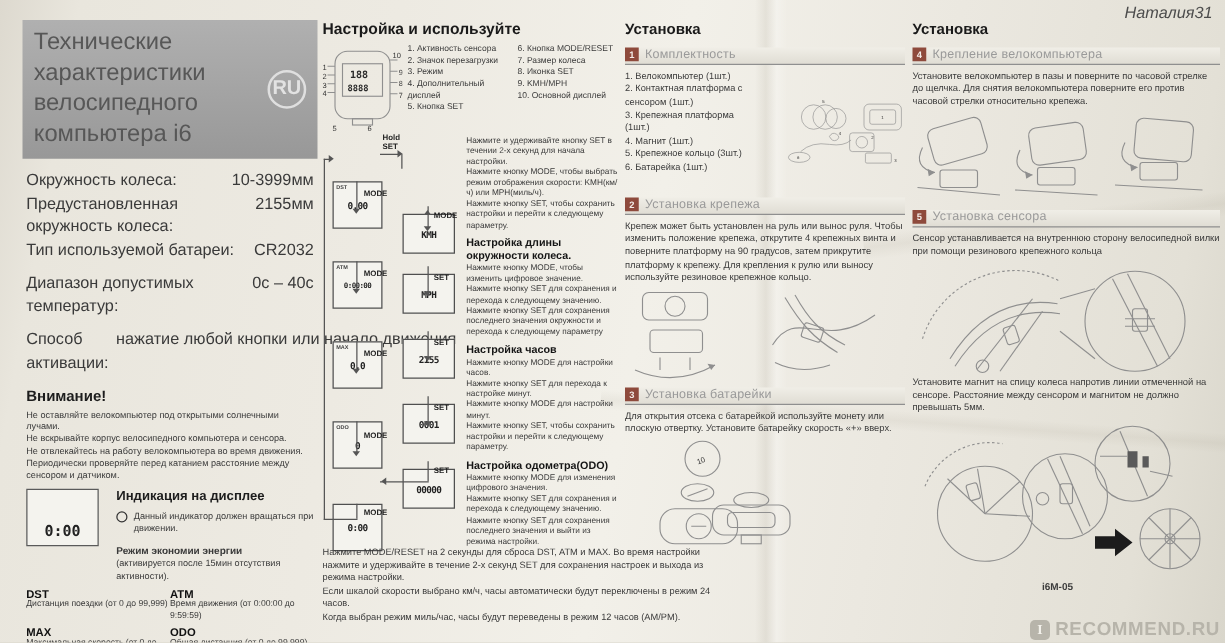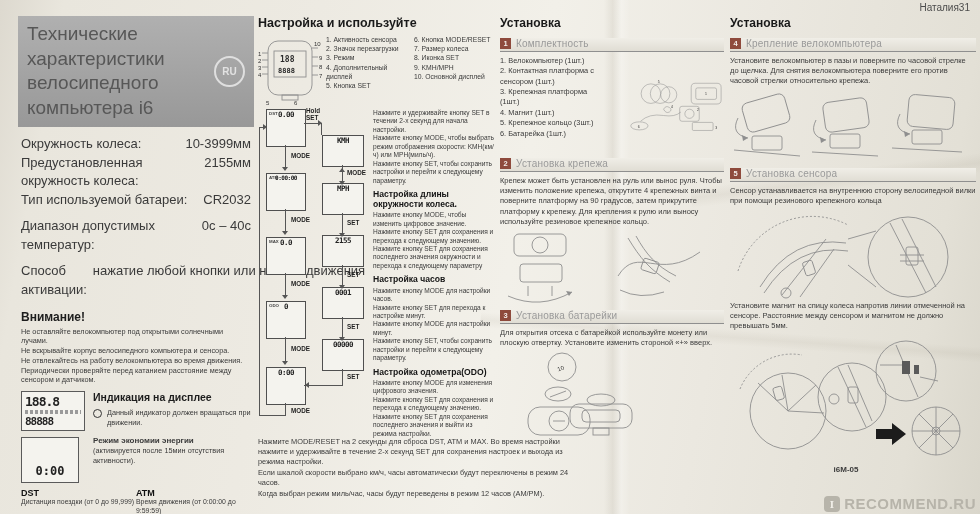--- a/index.html
+++ b/index.html
@@ -12,21 +12,21 @@
   .crease.c2{left:690px;top:170px;width:300px;height:20px;transform:rotate(-7deg);background:linear-gradient(to bottom,rgba(255,255,255,0),rgba(120,110,88,.08),rgba(255,255,255,0));}
   .crease.c3{left:480px;top:330px;width:520px;height:16px;transform:rotate(4deg);background:linear-gradient(to bottom,rgba(255,255,255,0),rgba(120,110,88,.07),rgba(255,255,255,0));}
   svg{display:block;}
   .figline{stroke:#8f8f8f;fill:none;stroke-width:.9;}
   .fignum{font-size:6px;fill:#333;font-family:"Liberation Sans",sans-serif;}
 
   
   .col-left{position:absolute;left:18px;top:16px;width:236px;}
   .spec-header{display:flex;align-items:center;background:linear-gradient(#b0b0b0,#989898);padding:6px 9px;margin-bottom:8px;}
   .spec-title{flex:1;font-size:19px;line-height:1.3;color:#575757;}
-  .ru-badge{width:27px;height:27px;border:2.5px solid #dfdfdf;border-radius:50%;color:#e2e2e2;font-size:10px;font-weight:bold;display:flex;align-items:center;justify-content:center;flex:0 0 auto;text-align:right;}
+  .ru-badge{width:27px;height:27px;border:2.5px solid #dfdfdf;border-radius:50%;color:#e2e2e2;font-size:16px;font-weight:bold;display:flex;align-items:center;justify-content:center;flex:0 0 auto;text-align:right;}
   .spec-rows{padding:0 3px;}
   .spec-row{display:flex;justify-content:space-between;font-size:13px;line-height:1.45;}
   .spec-row .v{text-align:right;margin-left:6px;white-space:nowrap;}
   .spec-row:nth-child(4),.spec-row:nth-child(5),.spec-row:nth-child(6){margin-top:7px;}
   .warn-title{font-size:12px;font-weight:bold;color:#1d1d1d;margin:10px 0 3px 3px;}
   .warn-lines{font-size:7.3px;line-height:1.34;padding:0 3px;}
   .disp-grid{display:flex;margin-top:6px;padding:0 3px;}
   .lcd-icons{width:64px;flex:0 0 auto;}
   .lcd-big{border:1px solid #5a5a5a;background:#f4f3ee;width:56px;padding:2px 3px;margin-bottom:6px;}
   .lcd-big .r1{font-family:"DejaVu Sans Mono",monospace;font-weight:bold;font-size:13px;color:#222;letter-spacing:-1px;}
@@ -62,21 +62,21 @@
   
   .col-mid{position:absolute;left:258px;top:16px;width:238px;}
   .setup-title{font-size:12.5px;font-weight:bold;color:#1a1a1a;margin-bottom:5px;}
   .callout-row{display:flex;margin-bottom:2px;}
   .callout-col{font-size:6.8px;line-height:1.35;}
   .callout-col.a{width:88px;margin-left:4px;}
   .callout-col.b{width:78px;}
   .flow-row{display:flex;}
   .flow-diagram{position:relative;width:113px;height:332px;flex:0 0 auto;}
   .setup-texts{flex:1;padding-left:2px;}
-  .lcd{position:absolute;width:38px;height:36px;border:1px solid #4f4f4f;background:#f4f3ee;display:flex;align-items:flex-start;justify-content:center;}
+  .lcd{position:absolute;width:38px;height:36px;border:1px solid #4f4f4f;background:#f4f3ee;display:flex;align-items:center;justify-content:center;margin-top:36px;}
   .lcd .lcd-tag{position:absolute;left:2px;top:1px;font-size:4.4px;color:#444;font-weight:bold;}
   .lcd .lcd-val{font-family:"DejaVu Sans Mono",monospace;font-weight:bold;color:#222;font-size:7.5px;letter-spacing:-.5px;}
   .lcd.sm{width:40px;height:30px;}
   .flow-line{position:absolute;background:#555;}
   .v-line{width:1px;}
   .h-line{height:1px;}
   .head-d{position:absolute;width:0;height:0;border:3px solid transparent;border-top:4px solid #555;}
   .head-r{position:absolute;width:0;height:0;border:3px solid transparent;border-left:4px solid #555;}
   .head-l{position:absolute;width:0;height:0;border:3px solid transparent;border-right:4px solid #555;}
   .head-u{position:absolute;width:0;height:0;border:3px solid transparent;border-bottom:4px solid #555;}
@@ -95,21 +95,21 @@
   .isec-head{display:flex;align-items:center;gap:5px;border-bottom:1px solid #8f8f8f;padding-bottom:2px;margin-bottom:4px;background:linear-gradient(#f0eee7,#e0ddd4);}
   .isec-num{width:11px;height:11px;background:#8e4a3c;color:#f3ece8;font-size:7.5px;font-weight:bold;display:flex;align-items:center;justify-content:center;flex:0 0 auto;}
   .isec-title{font-size:10px;color:#9a9a9a;letter-spacing:.2px;}
   .isec-body{font-size:7.5px;line-height:1.36;margin-bottom:3px;}
   .s1-row{display:flex;}
   .s1-list{width:106px;font-size:7.4px;line-height:1.4;flex:0 0 auto;}
   .isec{margin-bottom:6px;}
   .code-line{text-align:center;font-size:8px;font-weight:bold;color:#3c3c3c;padding-right:14px;margin-top:8px;}
 
   
-  .wm-top{position:absolute;right:10px;top:2px;font-size:10px;color:#4c4c4c;}
+  .wm-top{position:absolute;right:10px;top:2px;font-size:13px;color:#4c4c4c;font-style:italic;}
   .wm-bottom{position:absolute;right:4px;bottom:2px;display:flex;align-items:center;gap:4px;color:#b7b4aa;font-weight:bold;font-size:15px;letter-spacing:.5px;}
   .wm-icon{width:16px;height:16px;background:#b7b4aa;border-radius:4px;color:#f2f0ea;font-size:11px;font-weight:bold;display:flex;align-items:center;justify-content:center;font-family:"Liberation Serif",serif;}
 </style>
 </head>
 <body>
 
 <div class="page">
   <div class="crease c1"></div>
   <div class="crease c2"></div>
   <div class="crease c3"></div>
@@ -149,25 +149,20 @@
     <div class="warn-lines">
 
     <div>Не оставляйте велокомпьютер под открытыми солнечными лучами.</div>
         <div>Не вскрывайте корпус велосипедного компьютера и сенсора.</div>
         <div>Не отвлекайтесь на работу велокомпьютера во время движения.</div>
         <div>Периодически проверяйте перед катанием расстояние между сенсором и датчиком.</div>
       </div>
 
     <div class="disp-grid">
       <div class="lcd-icons">
-        <div class="lcd-big">
-          <div class="r1">188.8</div>
-          <div class="lcd-band"></div>
-          <div class="r2">88888</div>
-        </div>
         <div class="lcd-clock">
           <span>0:00</span>
         </div>
       </div>
       <div class="disp-text">
         <div class="disp-title">Индикация на дисплее</div>
         <div class="ind-row">
           <span class="circle-ind"></span>
           <span>Данный индикатор должен вращаться при движении.</span>
         </div>
@@ -552,21 +547,21 @@
         <rect x="142" y="30" width="16" height="12" rx="2" transform="rotate(18 150 36)" class="figline"></rect>
         <path d="M120,60 q20,10 44,2" class="figline"></path>
       </svg>
     </div>
 
     <div class="isec">
       <div class="isec-head">
         <span class="isec-num">3</span>
         <span class="isec-title">Установка батарейки</span>
       </div>
-      <div class="isec-body">Для открытия отсека с батарейкой используйте монету или плоскую отвертку. Установите изменить стороной «+» вверх.</div>
+      <div class="isec-body">Для открытия отсека с батарейкой используйте монету или плоскую отвертку. Установите батарейку скорость «+» вверх.</div>
       <svg width="120" height="86" viewBox="0 0 120 86">
         <circle cx="62" cy="16" r="14" class="figline"></circle>
         <text x="57" y="19" class="fignum" transform="rotate(-20 62 16)">10</text>
         <ellipse cx="58" cy="43" rx="13" ry="7" class="figline"></ellipse>
         <line x1="50" y1="46" x2="66" y2="40" class="figline"></line>
         <rect x="28" y="56" width="62" height="28" rx="12" class="figline"></rect>
         <circle cx="59" cy="70" r="10" class="figline"></circle>
         <line x1="53" y1="70" x2="65" y2="70" class="figline"></line>
       </svg>
     </div>

